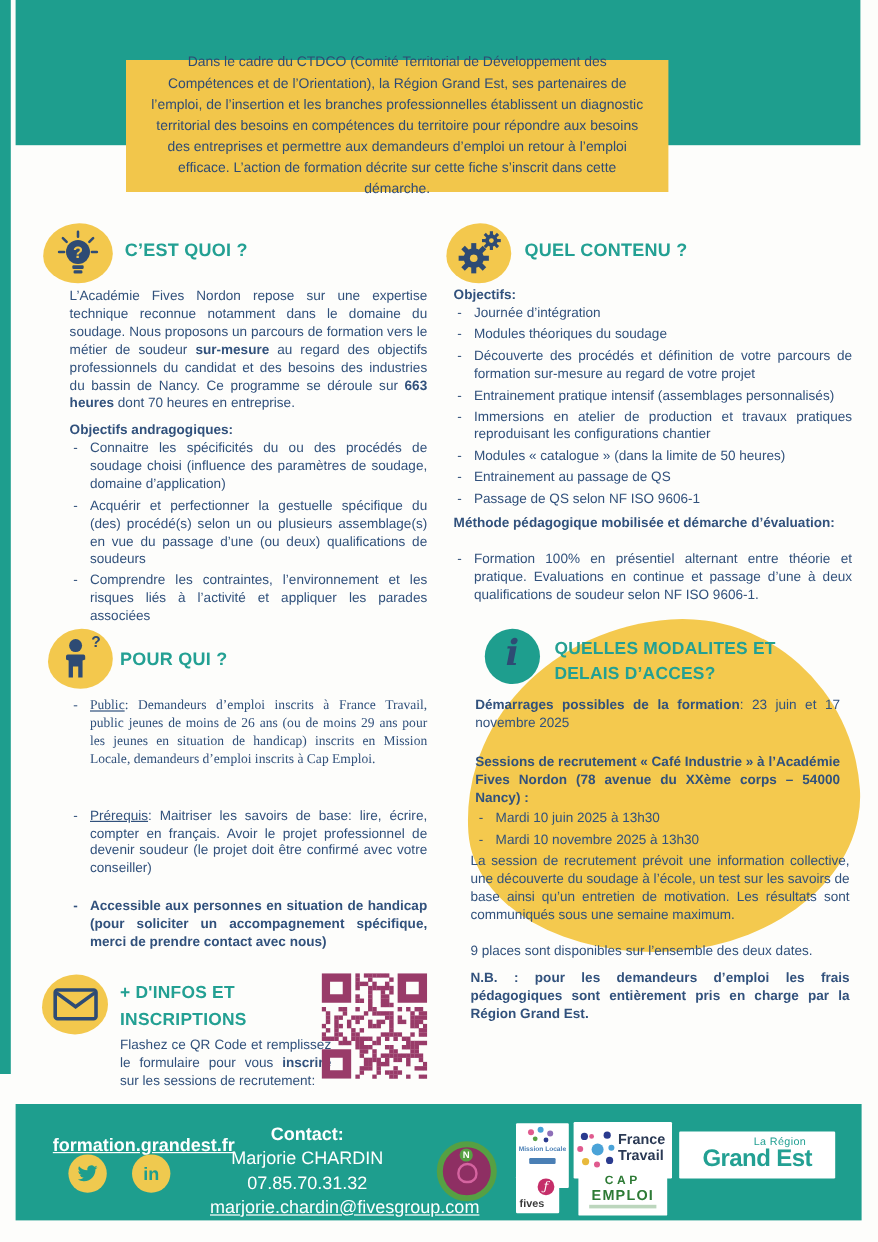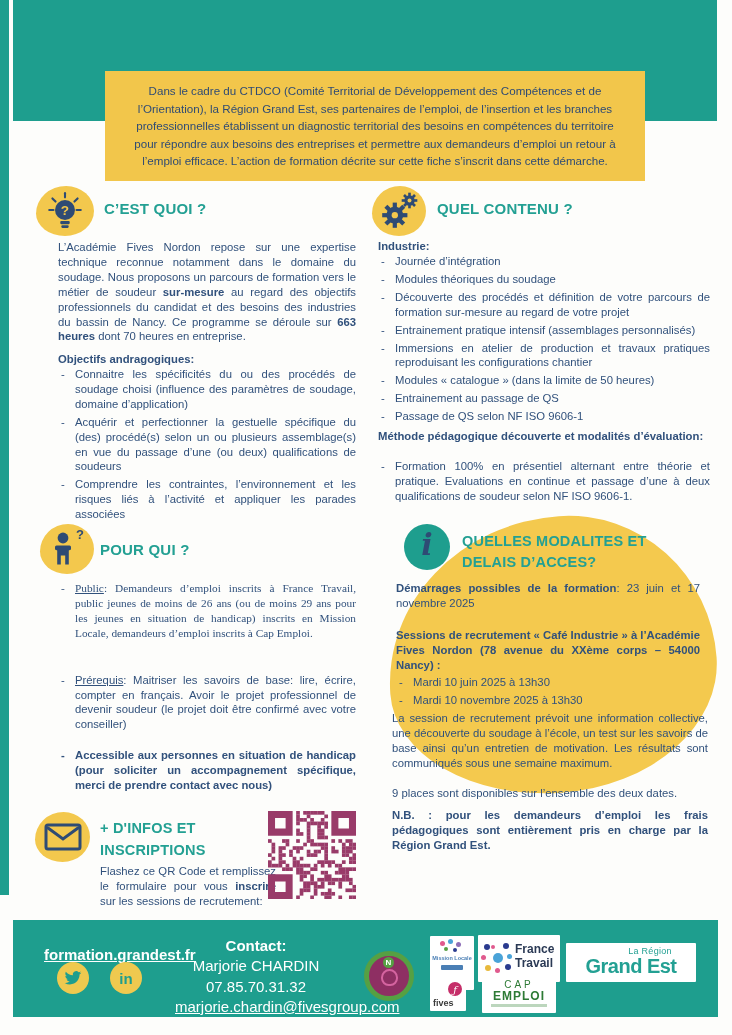--- a/index.html
+++ b/index.html
@@ -26,21 +26,21 @@
        display:flex;align-items:center;justify-content:center;}
 </style>
 </head>
 <body>
 
 <div class="page">
 
   <div class="abs teal-bg" style="left:0;top:22;width:9px;height:895px;"></div>
   <div class="abs teal-bg" style="left:13px;top:22;width:704px;height:121px;"></div>
 
-  <div class="abs yellow-bg intro-box" style="left:105px;top:71px;width:540px;height:110px;justify-content:center;">
+  <div class="abs yellow-bg intro-box" style="left:105px;top:50px;width:452px;height:110px;justify-content:center;">
     <span>Dans le cadre du CTDCO (Comité Territorial de Développement des Compétences et de l’Orientation), la Région Grand Est, ses partenaires de l’emploi, de l’insertion et les branches professionnelles établissent un diagnostic territorial des besoins en compétences du territoire pour répondre aux besoins des entreprises et permettre aux demandeurs d’emploi un retour à l’emploi efficace. L’action de formation décrite sur cette fiche s’inscrit dans cette démarche.</span>
   </div>
 
   <div class="icon-blob" style="left:36px;top:186px;width:58px;height:50px;">
     <svg width="42" height="42" viewBox="0 0 40 40">
       <g stroke="#2e4b74" stroke-width="2" stroke-linecap="round">
         <line x1="20" y1="3" x2="20" y2="7"></line>
           <line x1="8" y1="8" x2="11" y2="11"></line>
         <line x1="32" y1="8" x2="29" y2="11"></line>
           <line x1="5" y1="19" x2="9" y2="19"></line>
@@ -90,33 +90,33 @@
           <rect x="-2" y="-12" width="4" height="5" transform="rotate(225)"></rect>
             <rect x="-2" y="-12" width="4" height="5" transform="rotate(315)"></rect>
           <circle r="8"></circle>
           <circle r="3" fill="#f3c84d"></circle>
         </g>
       </g>
     </svg>
   </div>
   <div class="abs teal-h" style="left:437px;top:200px;">QUEL CONTENU ?</div>
 
-  <div class="abs body-txt b" style="left:378px;top:239px;width:332px;">Industrie:</div>
+  <div class="abs body-txt b" style="left:378px;top:239px;width:332px;">Objectifs:</div>
   <ul class="dash abs body-txt" style="left:378px;top:254px;width:332px;">
     <li>Journée d’intégration</li>
     <li>Modules théoriques du soudage</li>
     <li>Découverte des procédés et définition de votre parcours de formation sur-mesure au regard de votre projet</li>
     <li>Entrainement pratique intensif (assemblages personnalisés)</li>
     <li>Immersions en atelier de production et travaux pratiques reproduisant les configurations chantier</li>
     <li>Modules « catalogue » (dans la limite de 50 heures)</li>
     <li>Entrainement au passage de QS</li>
     <li>Passage de QS selon NF ISO 9606-1</li>
   </ul>
 
-  <div class="abs body-txt b" style="left:378px;top:429px;width:332px;">Méthode pédagogique découverte et modalités d’évaluation:</div>
+  <div class="abs body-txt b" style="left:378px;top:429px;width:332px;">Méthode pédagogique mobilisée et démarche d’évaluation:</div>
   <ul class="dash abs body-txt" style="left:378px;top:459px;width:332px;">
     <li>Formation 100% en présentiel alternant entre théorie et pratique. Evaluations en continue et passage d’une à deux qualifications de soudeur selon NF ISO 9606-1.</li>
   </ul>
 
   <div class="icon-blob" style="left:40px;top:524px;width:54px;height:50px;">
     <svg width="40" height="40" viewBox="0 0 40 40">
       <g fill="#2e4b74">
         <circle cx="16" cy="9" r="5.4"></circle>
         <path d="M9.5,16.5 h13 a1.5,1.5 0 0 1 1.5,1.5 v2.5 l-2.2,1 v14 h-3.6 v-9 h-4.4 v9 h-3.6 v-14 l-2.2,-1 v-2.5 a1.5,1.5 0 0 1 1.5,-1.5 z"></path>
         <text x="29" y="10" font-size="13" font-weight="bold" font-family="Liberation Sans, sans-serif">?</text>
@@ -447,18 +447,18 @@
     <div style="font-size:9px;margin-top:3px;letter-spacing:.3px;padding-left:38px;">La Région</div>
     <div style="font-size:20px;font-weight:bold;line-height:1;letter-spacing:-.5px;">Grand Est</div>
   </div>
 
   <div class="card" style="left:430px;top:980px;width:36px;height:31px;">
     <span class="dot" style="left:18px;top:2px;width:14px;height:14px;background:#c52e69;color:#fff;font-size:10px;font-style:italic;display:flex;align-items:center;justify-content:center;font-family:'DejaVu Serif',serif;">ƒ</span>
     <div style="position:absolute;left:3px;bottom:3px;font-size:9px;font-weight:bold;color:#3a3a3a;">fives</div>
   </div>
 
   <div class="card" style="left:482px;top:976px;width:74px;height:37px;text-align:center;color:#2d7a35;">
-    <div style="font-size:10px;font-weight:normal;letter-spacing:3px;margin-top:3px;">CAP</div>
+    <div style="font-size:10px;font-weight:bold;letter-spacing:3px;margin-top:3px;">CAP</div>
     <div style="font-size:12px;font-weight:bold;letter-spacing:1px;line-height:1;">EMPLOI</div>
     <div style="margin:2px auto 0;width:56px;height:3px;background:#bcd6bd;"></div>
   </div>
 
 </div>
 
 </body></html>

